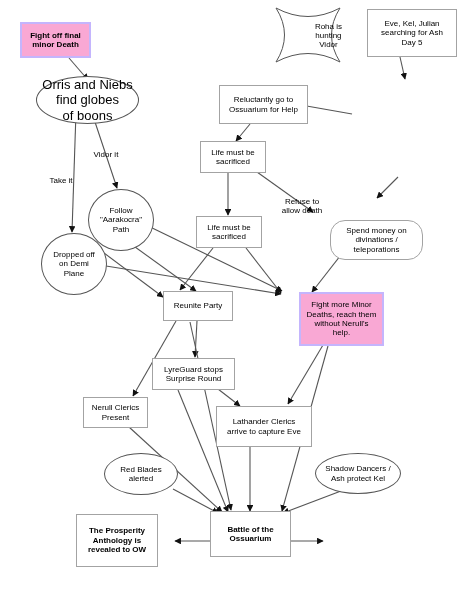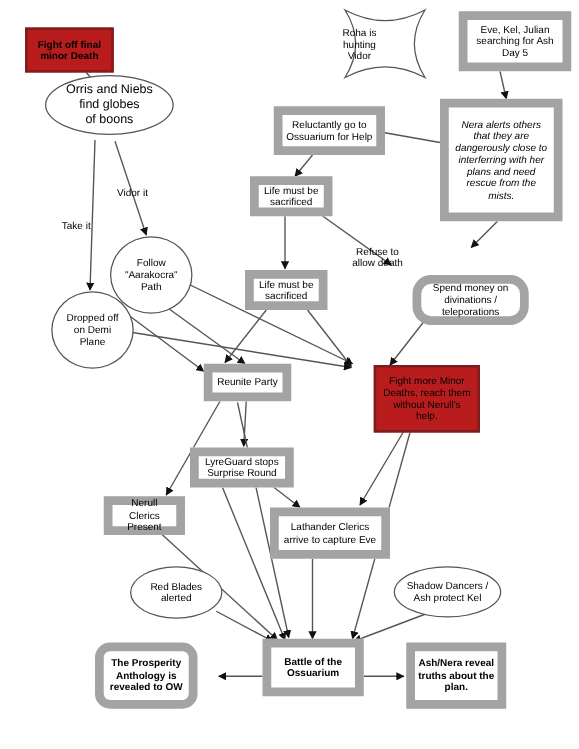--- a/index.html
+++ b/index.html
@@ -34,44 +34,44 @@
     color: #000000;
     line-height: 1.18;
     z-index: 2;
   }
   .node-text {
     display: block;
     white-space: pre-line;
     padding: 0 2px;
   }
   .shape-box {
-    border: 7px solid #a3a3a3;
+    border: 1px solid #a3a3a3;
     background: #ffffff;
   }
   .shape-box-bold {
-    border: 2px solid #7f1d1d;
-    background: #b91c1c;
+    border: 2px solid #c4b5fd;
+    background: #f9a8d4;
   }
   .shape-ellipse {
     border: 1px solid #555555;
     background: #ffffff;
     border-radius: 50%;
   }
   .bold-text {
     font-weight: bold;
   }
   .italic-text {
     font-style: italic;
   }
   .star-node {
     position: absolute;
     z-index: 2;
     display: flex;
     align-items: center;
-    justify-content: flex-start;
+    justify-content: flex-end;
     text-align: center;
   }
   .star-node .node-text {
     position: relative;
     z-index: 3;
   }
   .star-svg {
     position: absolute;
     left: 0;
     top: 0;
@@ -156,21 +156,21 @@
 
       <path d="M 290 541 L 323 541"></path>
     </g>
   </svg>
 
   <div class="node shape-box-bold" style="left:20px; top:22px; width:71px; height:36px; font-size:8px;">
     <span class="node-text bold-text">Fight off final
 minor Death</span>
   </div>
 
-  <div class="node shape-ellipse" style="left:36px; top:60px; width:103px; height:48px; font-size:10px;">
+  <div class="node shape-ellipse" style="left:36px; top:76px; width:103px; height:48px; font-size:13px;">
     <span class="node-text">Orris and Niebs
 find globes
 of boons</span>
   </div>
 
   <div class="star-node" style="left:272px; top:5px; width:72px; height:60px; font-size:8px;">
     <svg class="star-svg" width="72" height="60" viewBox="0 0 72 60" xmlns="http://www.w3.org/2000/svg">
       <path d="M 4 3 Q 36 20 68 3 Q 51 30 68 57 Q 36 40 4 57 Q 21 30 4 3 Z" fill="#ffffff" stroke="#555555" stroke-width="1"></path>
     </svg>
     <span class="node-text">Roha is
@@ -182,29 +182,20 @@
     <span class="node-text">Eve, Kel, Julian
 searching for Ash
 Day 5</span>
   </div>
 
   <div class="node shape-box" style="left:219px; top:85px; width:89px; height:39px; font-size:8px;">
     <span class="node-text">Reluctantly go to
 Ossuarium for Help</span>
   </div>
 
-  <div class="node shape-box" style="left:352px; top:79px; width:98px; height:98px; font-size:8px;">
-    <span class="node-text italic-text">Nera alerts others
-that they are
-dangerously close to
-interferring with her
-plans and need
-rescue from the
-mists.</span>
-  </div>
 
   <div class="node shape-box" style="left:200px; top:141px; width:66px; height:32px; font-size:8px;">
     <span class="node-text">Life must be
 sacrificed</span>
   </div>
 
   <div class="node shape-ellipse" style="left:88px; top:189px; width:66px; height:62px; font-size:8px;">
     <span class="node-text">Follow
 "Aarakocra"
 Path</span>
@@ -256,36 +247,31 @@
   <div class="node shape-ellipse" style="left:104px; top:453px; width:74px; height:42px; font-size:8px;">
     <span class="node-text">Red Blades
 alerted</span>
   </div>
 
   <div class="node shape-ellipse" style="left:315px; top:453px; width:86px; height:41px; font-size:8px;">
     <span class="node-text">Shadow Dancers /
 Ash protect Kel</span>
   </div>
 
-  <div class="node shape-box" style="left:76px; top:514px; width:82px; height:53px; font-size:8px;border-radius:12px;">
+  <div class="node shape-box" style="left:76px; top:514px; width:82px; height:53px; font-size:8px;">
     <span class="node-text bold-text">The Prosperity
 Anthology is
 revealed to OW</span>
   </div>
 
   <div class="node shape-box" style="left:210px; top:511px; width:81px; height:46px; font-size:8px;">
     <span class="node-text bold-text">Battle of the
 Ossuarium</span>
   </div>
 
-  <div class="node shape-box" style="left:325px; top:514px; width:80px; height:53px; font-size:8px;">
-    <span class="node-text bold-text">Ash/Nera reveal
-truths about the
-plan.</span>
-  </div>
 
   <div class="edge-label" style="left:78px; top:141px; width:56px; font-size:8px;">
     <span>Vidor it</span>
   </div>
 
   <div class="edge-label" style="left:36px; top:167px; width:50px; font-size:8px;">
     <span>Take it</span>
   </div>
 
 

